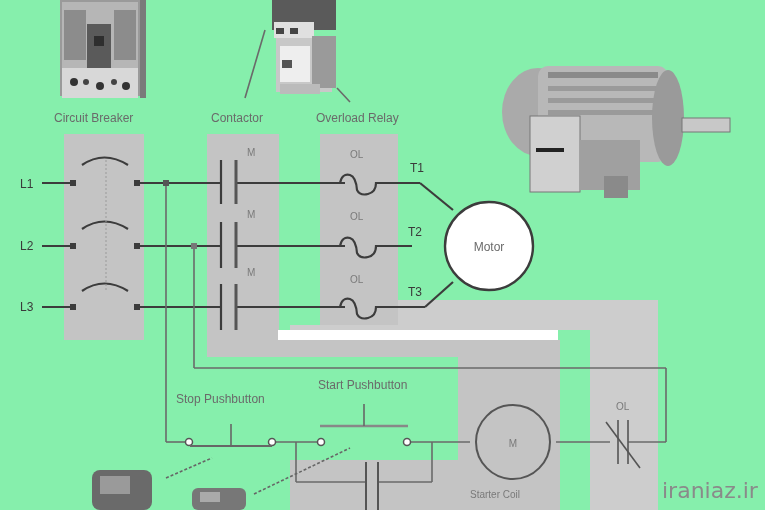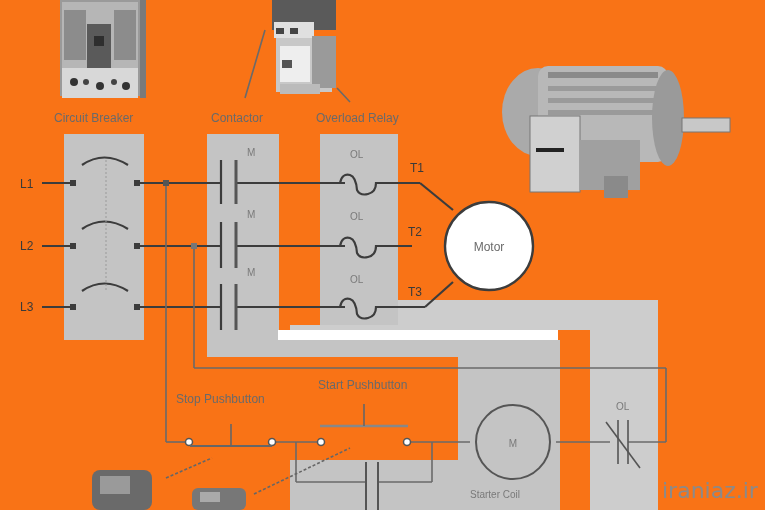--- a/index.html
+++ b/index.html
@@ -1,16 +1,16 @@
 <!DOCTYPE html>
 <html><head>
 <meta charset="utf-8">
 <style>
   html,body{margin:0;padding:0;background:#ffffff;}
-  #stage{position:relative;width:765px;height:510px;overflow:hidden;background:#f97316;font-family:"Liberation Sans",sans-serif;}
+  #stage{position:relative;width:765px;height:510px;overflow:hidden;background:#86efac;font-family:"Liberation Sans",sans-serif;}
   svg{position:absolute;left:0;top:0;}
   .lbl{font-family:"Liberation Sans",sans-serif;font-size:12px;fill:#6a6a6a;}
   .lbl-sm{font-family:"Liberation Sans",sans-serif;font-size:10px;fill:#7a7a7a;}
   .lbl-dark{font-family:"Liberation Sans",sans-serif;font-size:12px;fill:#3a3a3a;}
   .wm{font-family:"DejaVu Sans",sans-serif;font-size:22px;fill:#8a8a8a;}
   .wire{stroke:#3c3c3c;stroke-width:2.2;fill:none;}
   .wire-thin{stroke:#6a6a6a;stroke-width:1.6;fill:none;}
   .band{fill:#c4c4c4;}
   .band-light{fill:#cdcdcd;}
 </style>

